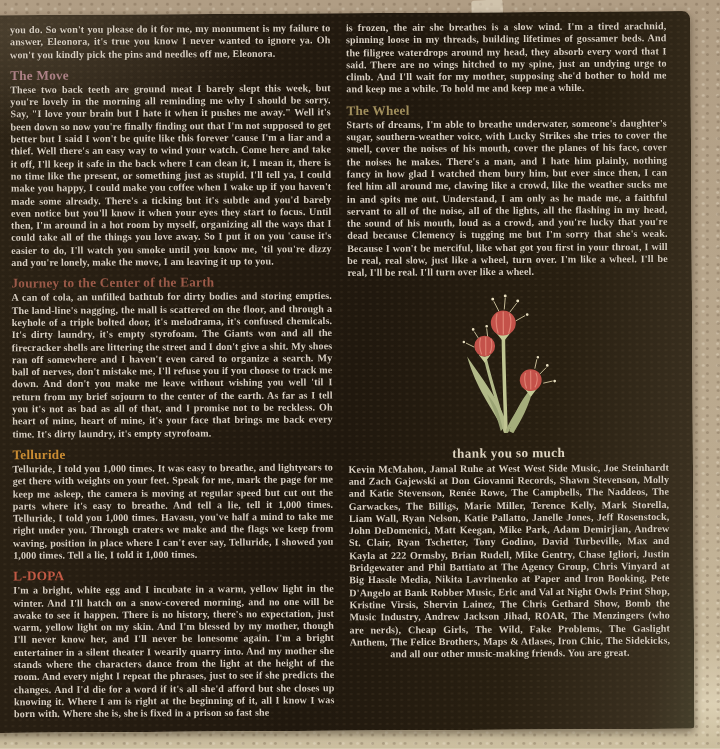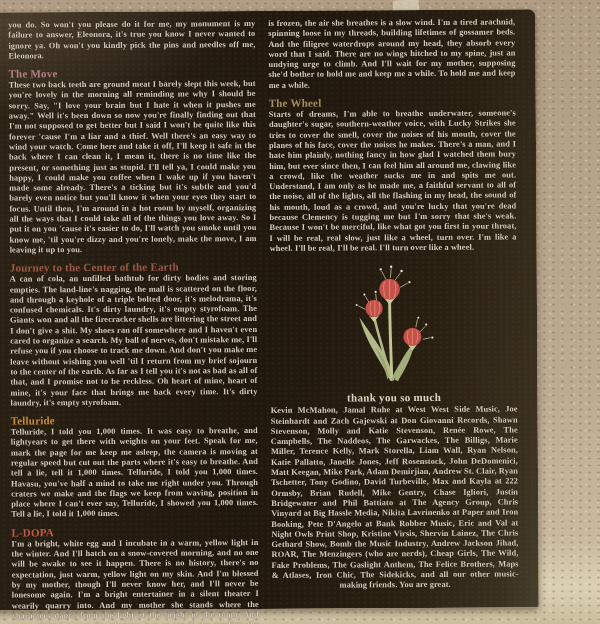--- a/index.html
+++ b/index.html
@@ -4,21 +4,21 @@
 <style>
   html,body{margin:0;padding:0;}
   body{
     width:600px;height:624px;overflow:hidden;
     font-family:"Liberation Serif", serif;
     background:
       radial-gradient(rgba(92,72,52,.28) 1px, transparent 1.7px) 0 0/9px 7px,
       radial-gradient(rgba(255,248,230,.28) 1px, transparent 1.7px) 4px 3px/12px 9px,
       linear-gradient(180deg,#b09d84 0%, #bcab90 62%, #c8b99c 86%, #dcd0b4 94%, #cabd9d 100%);
   }
-  .photo{position:relative;width:544px;height:624px;}
+  .photo{position:relative;width:544px;height:624px;padding-left:40px;}
   .seam{position:absolute;left:393px;top:0;width:26px;height:13px;background:rgba(235,225,205,.55);border-radius:2px;transform:rotate(-3deg);}
   .insert{
     position:absolute;left:-12px;top:11px;right:7px;bottom:15px;
     transform:rotate(-0.35deg);
     border-radius:4px 7px 3px 4px;
     box-shadow:0 3px 7px rgba(40,28,14,.5);
     background:
       radial-gradient(ellipse 340px 150px at 5% 2%, rgba(195,175,145,.20), transparent 62%),
       radial-gradient(rgba(140,118,86,.10) 1px, transparent 1.5px) 0 0/6px 5px,
       linear-gradient(100deg,#2d2416 0%, #251c11 28%, #20180e 52%, #281f11 76%, #3a3020 94%, #46402c 100%);

